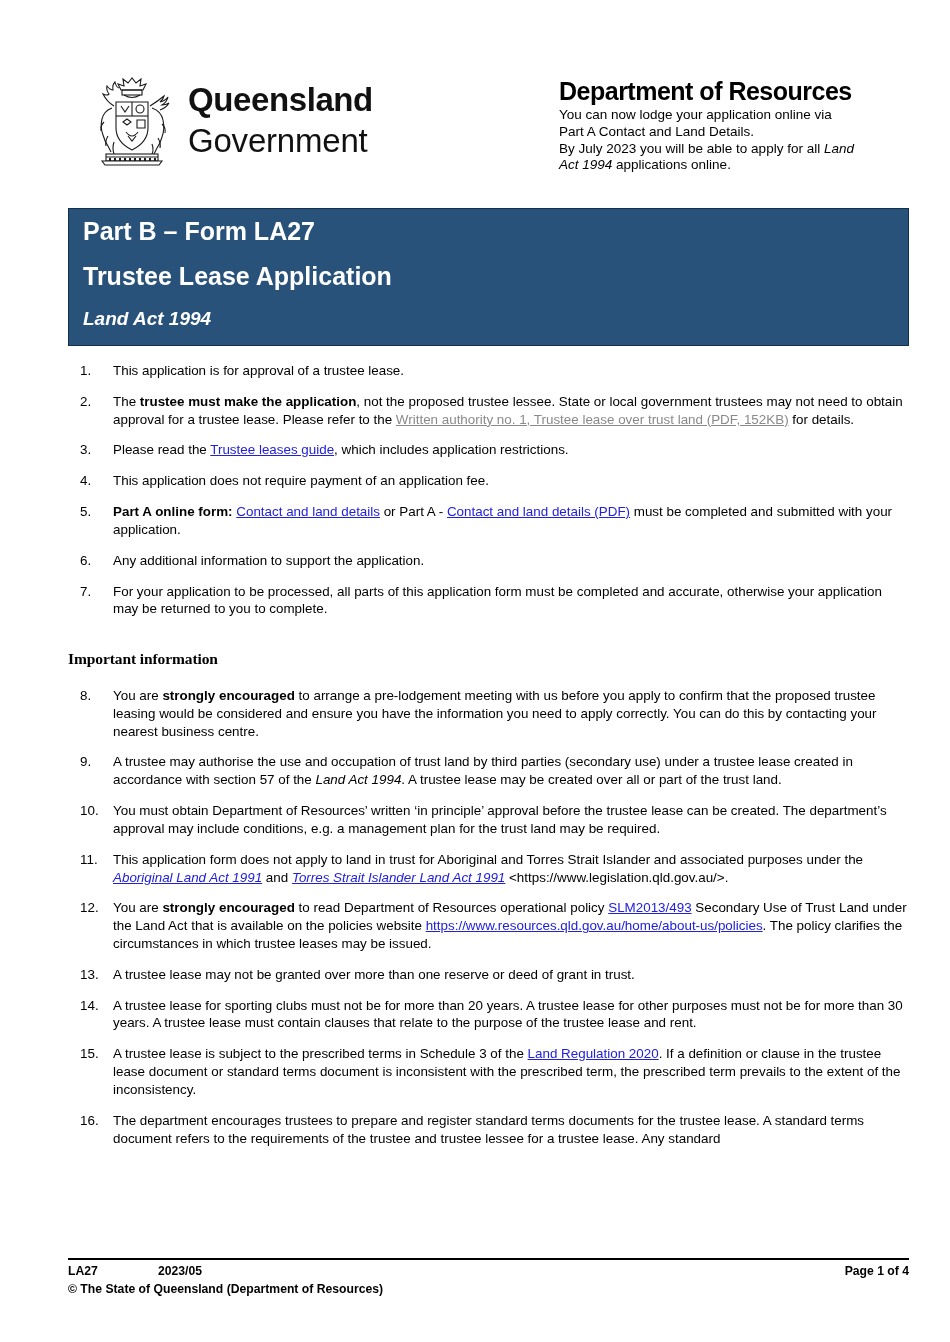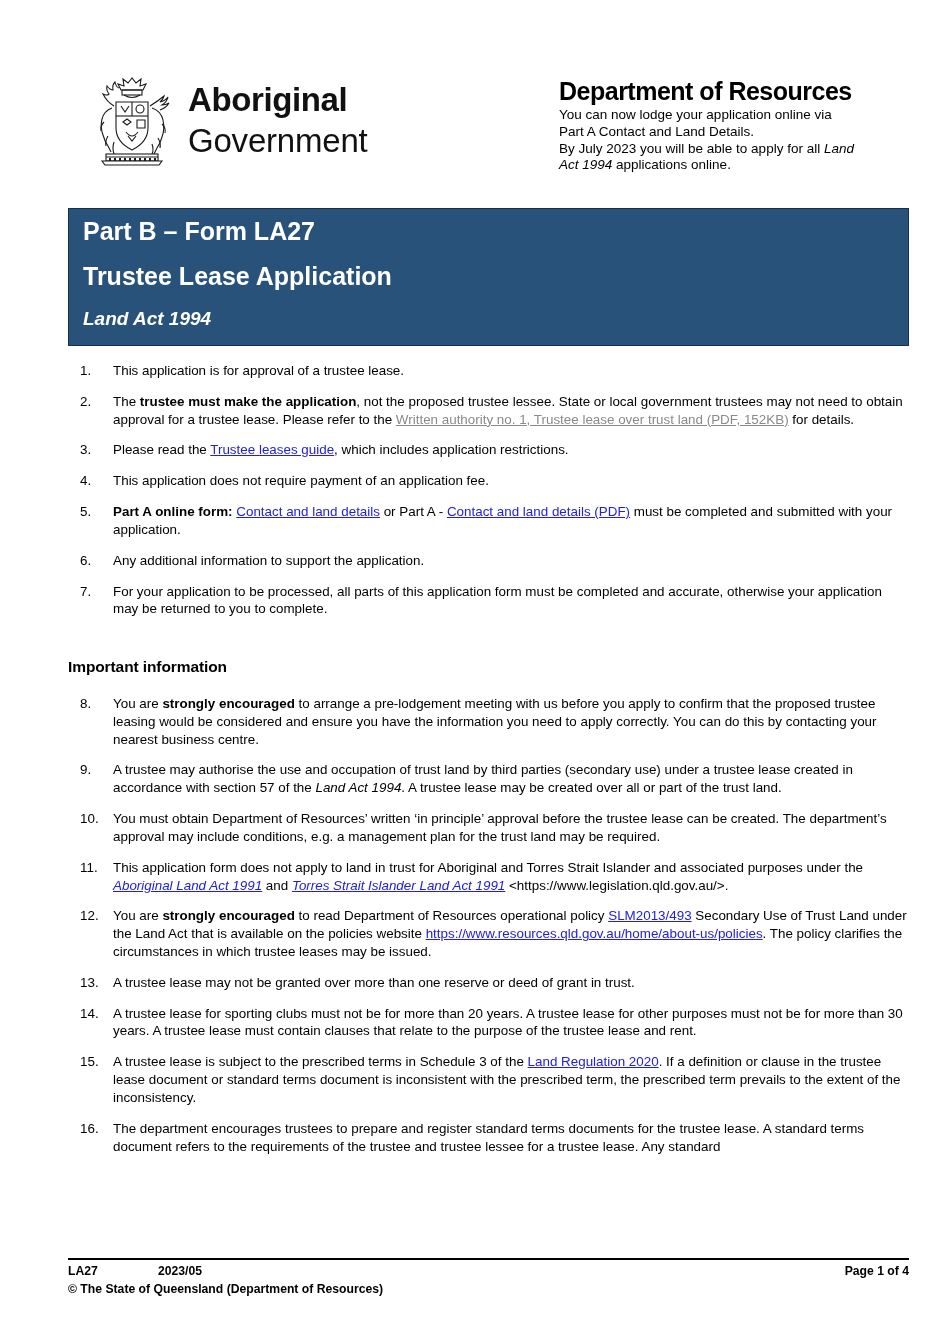--- a/index.html
+++ b/index.html
@@ -106,21 +106,21 @@
     left: 68px; top: 362px;
     width: 841px;
   }
   h2.section-heading {
     font-size: 15.5px;
     font-weight: bold;
     margin: 0 0 18px 0;
     line-height: 1.2;
     letter-spacing: -0.1px;
   }
-  h2.section-heading.second { margin-top: 40px; }
+  h2.section-heading.second { margin-top: 32px; font-family: Liberation Serif, serif; }
 
   ol.items { list-style: none; margin: 0; padding: 0; }
   ol.items li.item {
     position: relative;
     padding-left: 45px;
     margin-bottom: 13px;
     font-size: 13.4px;
     line-height: 1.33;
     text-align: left;
   }
@@ -215,21 +215,21 @@
           <rect x="34" y="86" width="2" height="3"></rect>
           <rect x="39" y="86" width="2" height="3"></rect>
           <rect x="44" y="86" width="2" height="3"></rect>
           <rect x="49" y="86" width="2" height="3"></rect>
           <rect x="54" y="86" width="2" height="3"></rect>
           <rect x="59" y="86" width="2" height="3"></rect>
           <rect x="64" y="86" width="2" height="3"></rect>
         </g>
       </svg>
       <div class="qld-wordmark">
-        <span class="qld-line1">Aboriginal</span>
+        <span class="qld-line1">Queensland</span>
         <span class="qld-line2">Government</span>
       </div>
     </div>
 
     <div class="dept-block">
       <div class="dept-title">Department of Resources</div>
       <p class="dept-sub"><span>You can now lodge your application online via</span><br><span>Part A Contact and Land Details.</span><br><span>By July 2023 you will be able to apply for all </span><em>Land</em><br><em>Act 1994</em><span> applications online.</span></p>
     </div>
   </div>
 

